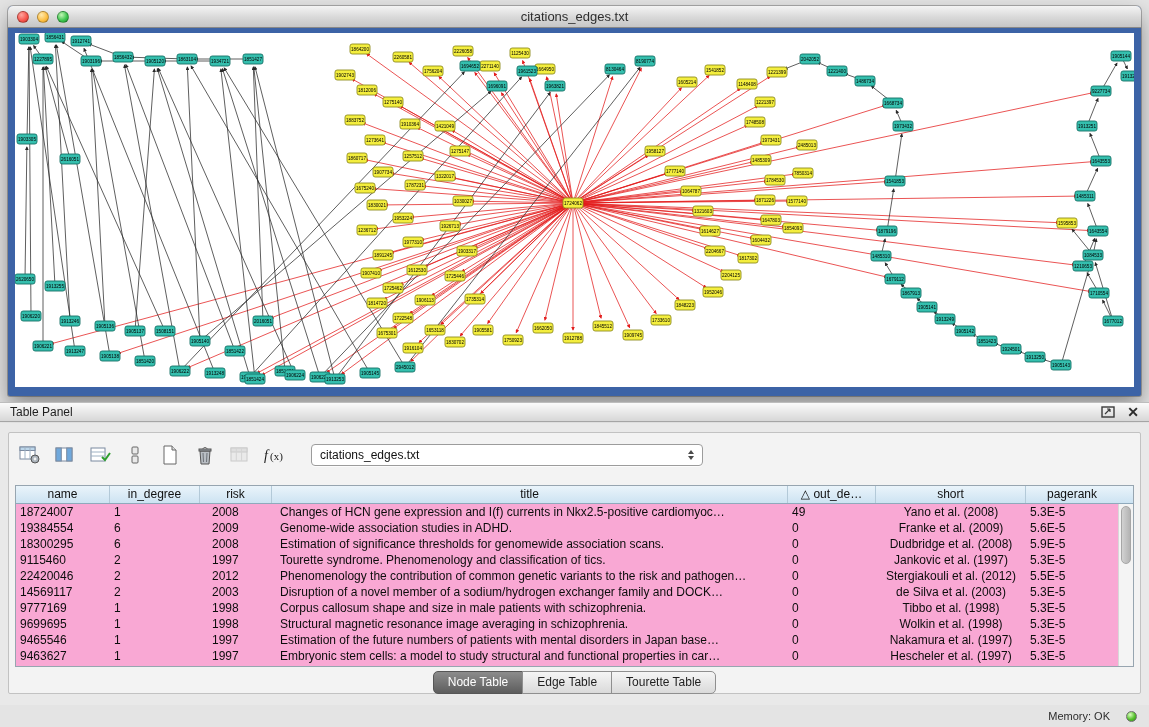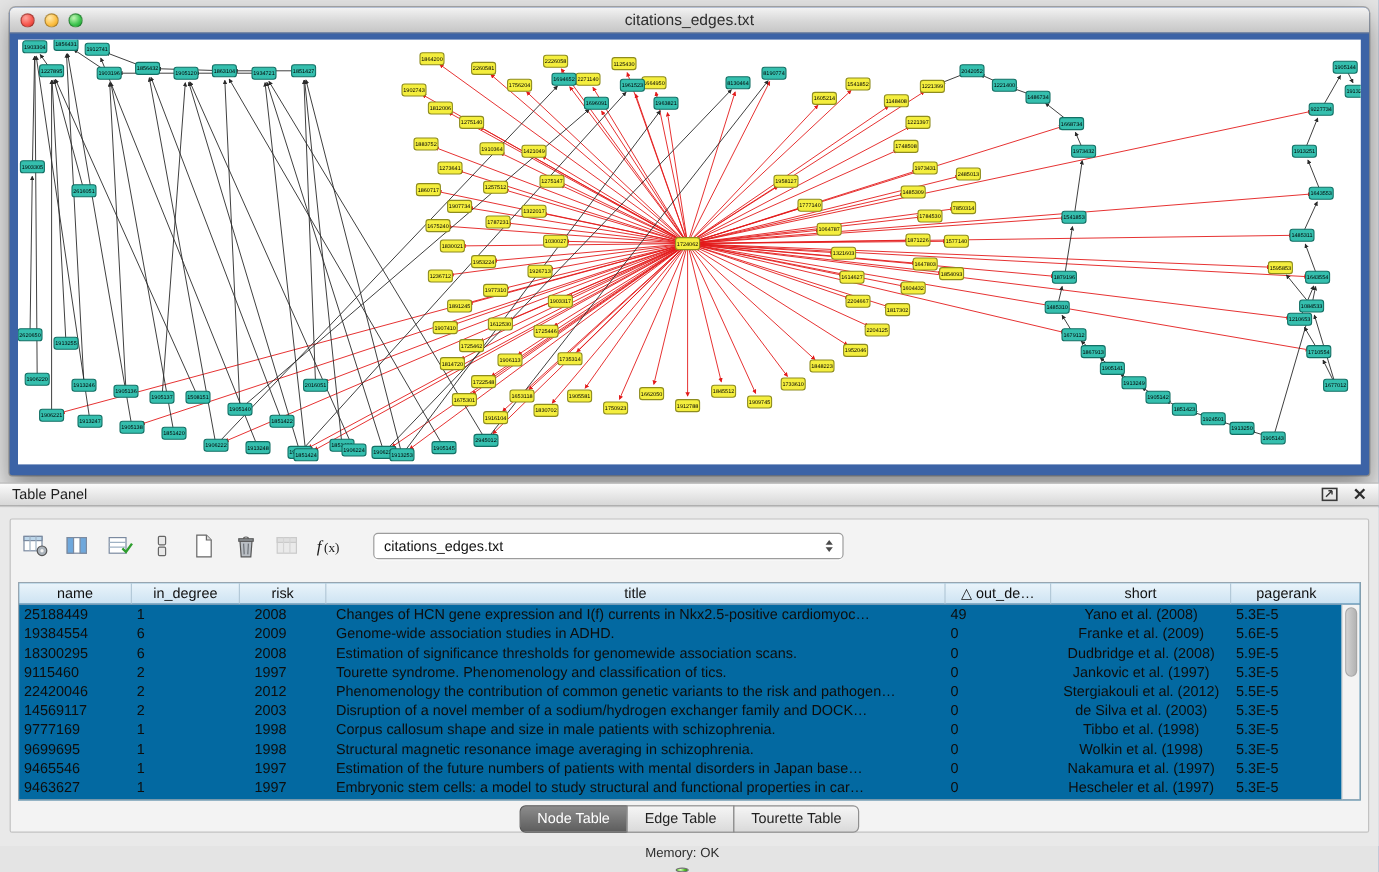--- a/index.html
+++ b/index.html
@@ -39,21 +39,21 @@
   .tool { width:26px; height:26px; border:none; background:transparent; display:flex; align-items:center; justify-content:center; }
   .tool.disabled { opacity:.45; }
   .combo { display:flex; align-items:center; background:#fff; border:1px solid #9c9c9c; border-radius:4px;
     height:22px; width:392px; margin-left:14px; padding:0 4px 0 8px; font-size:12px; color:#111;
     box-shadow:0 1px 0 rgba(255,255,255,.7); }
   .combo-arrows { margin-left:auto; width:14px; display:flex; flex-direction:column; align-items:center; gap:2px; }
   .combo-arrows .up { width:0; height:0; border-left:3.5px solid transparent; border-right:3.5px solid transparent; border-bottom:4.5px solid #4a4a4a; }
   .combo-arrows .dn { width:0; height:0; border-left:3.5px solid transparent; border-right:3.5px solid transparent; border-top:4.5px solid #4a4a4a; }
 
   
-  .table { position:absolute; left:6px; top:52px; width:1119px; height:182px; background:#0369a1; border:1px solid #97a5b0; }
+  .table { position:absolute; left:6px; top:52px; width:1119px; height:182px; background:#f9a8d4; border:1px solid #97a5b0; }
   .thead { display:grid; grid-template-columns:94px 90px 72px 1fr 88px 150px 92px; height:18px;
     background:linear-gradient(#eaf4fb,#cde3f2); border-bottom:1px solid #8fa9bc; padding-right:15px; }
   .th { font-size:12px; line-height:17px; text-align:center; border-right:1px solid #b3c9d8; color:#101010;
     overflow:hidden; white-space:nowrap; text-overflow:ellipsis; }
   .th:last-child { border-right:none; }
   .tbody { position:absolute; left:0; top:18px; right:15px; bottom:0; overflow:hidden; }
   .tr { display:grid; grid-template-columns:94px 90px 72px 1fr 88px 150px 92px; height:16px; }
   .td { font-size:12px; line-height:16px; padding:0 4px; white-space:nowrap; overflow:hidden; color:#0d0d0d; }
   .td.c2 { padding-left:12px; }
   .td.c3 { padding-left:8px; }
@@ -65,22 +65,22 @@
   
   .tabs { position:absolute; left:0; right:0; top:238px; display:flex; justify-content:center; }
   .tabs button { font-family:"Liberation Sans",sans-serif; font-size:12px; padding:3px 14px 4px;
     border:1px solid #8f8f8f; background:linear-gradient(#f5f5f5,#dadada); color:#1f1f1f; margin-left:-1px; }
   .tabs button:first-child { border-radius:5px 0 0 5px; margin-left:0; }
   .tabs button:last-child { border-radius:0 5px 5px 0; }
   .tabs button.active { background:linear-gradient(#8c8c8c,#5d5d5d); color:#fff; border-color:#565656; }
 
   
   .status-bar { position:absolute; left:0; top:705px; width:1149px; height:22px;
-    display:flex; justify-content:flex-end; align-items:center; gap:6px; padding-right:12px;
-    font-size:11px; color:#2d2d2d;flex-direction:column; }
+    display:flex; justify-content:flex-end; align-items:center; gap:16px; padding-right:12px;
+    font-size:11px; color:#2d2d2d; }
   .mem-dot { width:11px; height:11px; border-radius:50%; border:1px solid #6f6f6f;
     background:radial-gradient(circle at 35% 30%, #dcffc0, #55c12d 55%, #2f8a12); }
 </style>
 </head>
 <body>
 
 <div class="net-window">
   <div class="titlebar">
     <div class="traffic">
       <span class="light red"></span>
@@ -946,21 +946,21 @@
         <div class="th">name</div>
         <div class="th">in_degree</div>
         <div class="th">risk</div>
         <div class="th">title</div>
         <div class="th">△ out_de…</div>
         <div class="th">short</div>
         <div class="th">pagerank</div>
       </div>
       <div class="tbody" id="tbody">
   <div class="tr">
-    <div class="td c0">25188449</div>
+    <div class="td c0">18724007</div>
     <div class="td c1">1</div>
     <div class="td c2">2008</div>
     <div class="td c3">Changes of HCN gene expression and I(f) currents in Nkx2.5-positive cardiomyoc…</div>
     <div class="td c4">49</div>
     <div class="td c5">Yano et al. (2008)</div>
     <div class="td c6">5.3E-5</div>
   </div>
 
   <div class="tr">
     <div class="td c0">19384554</div>

